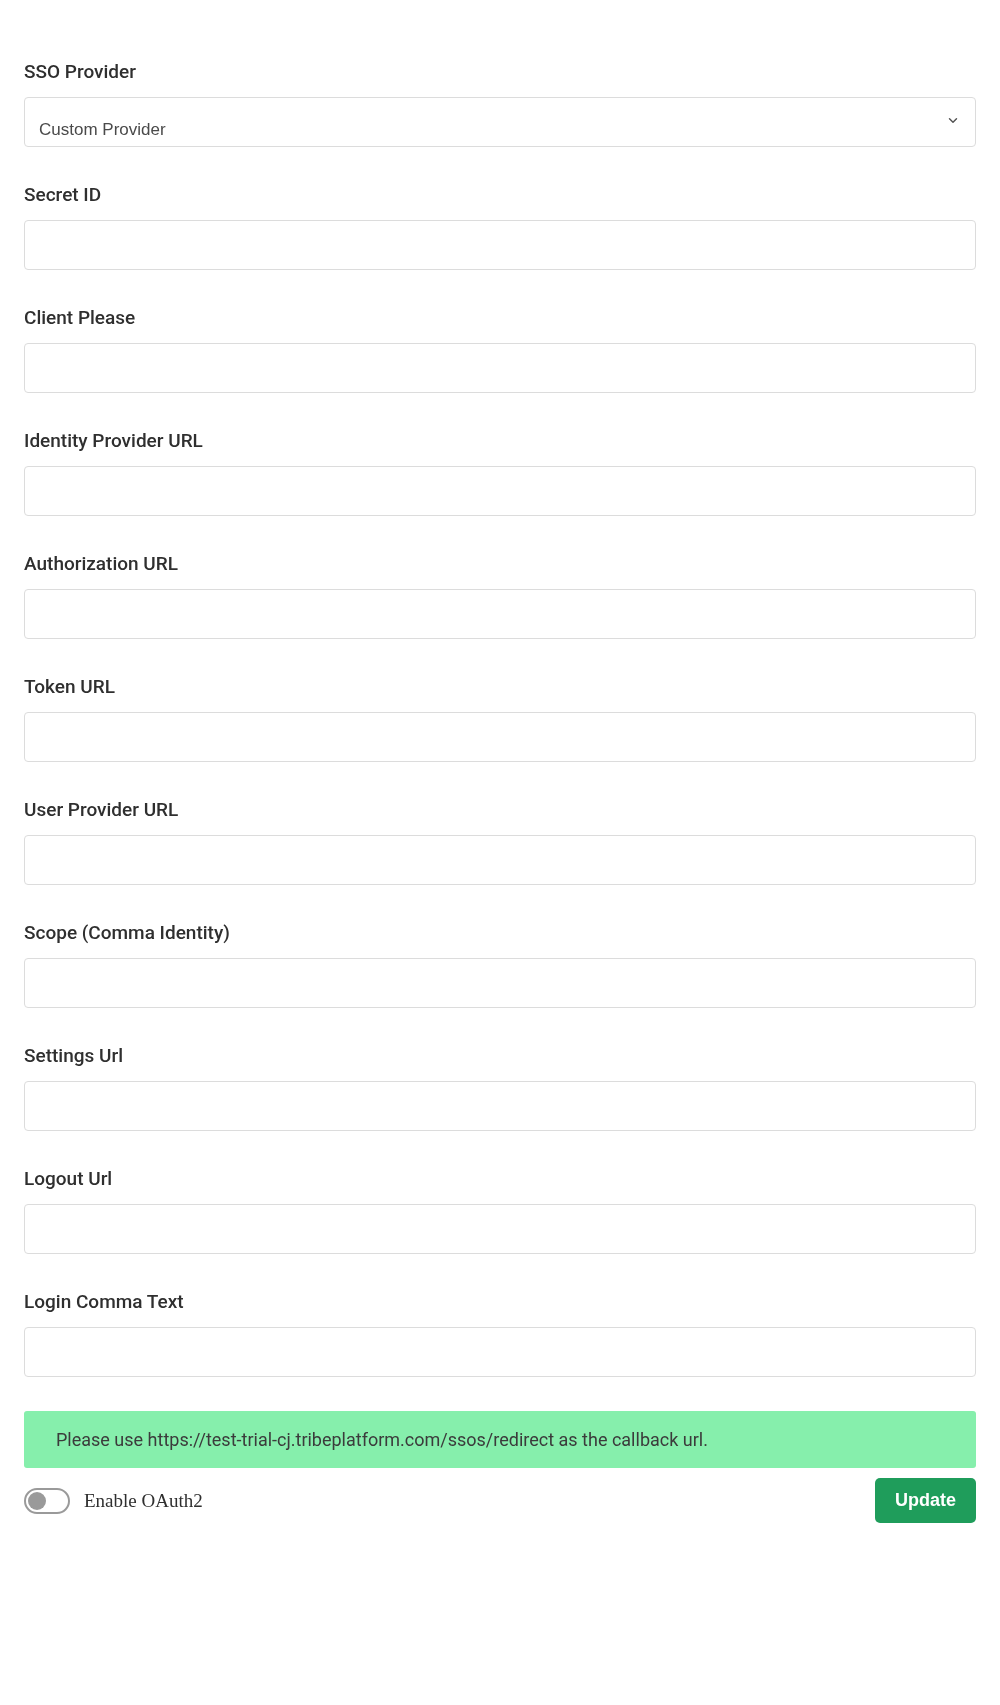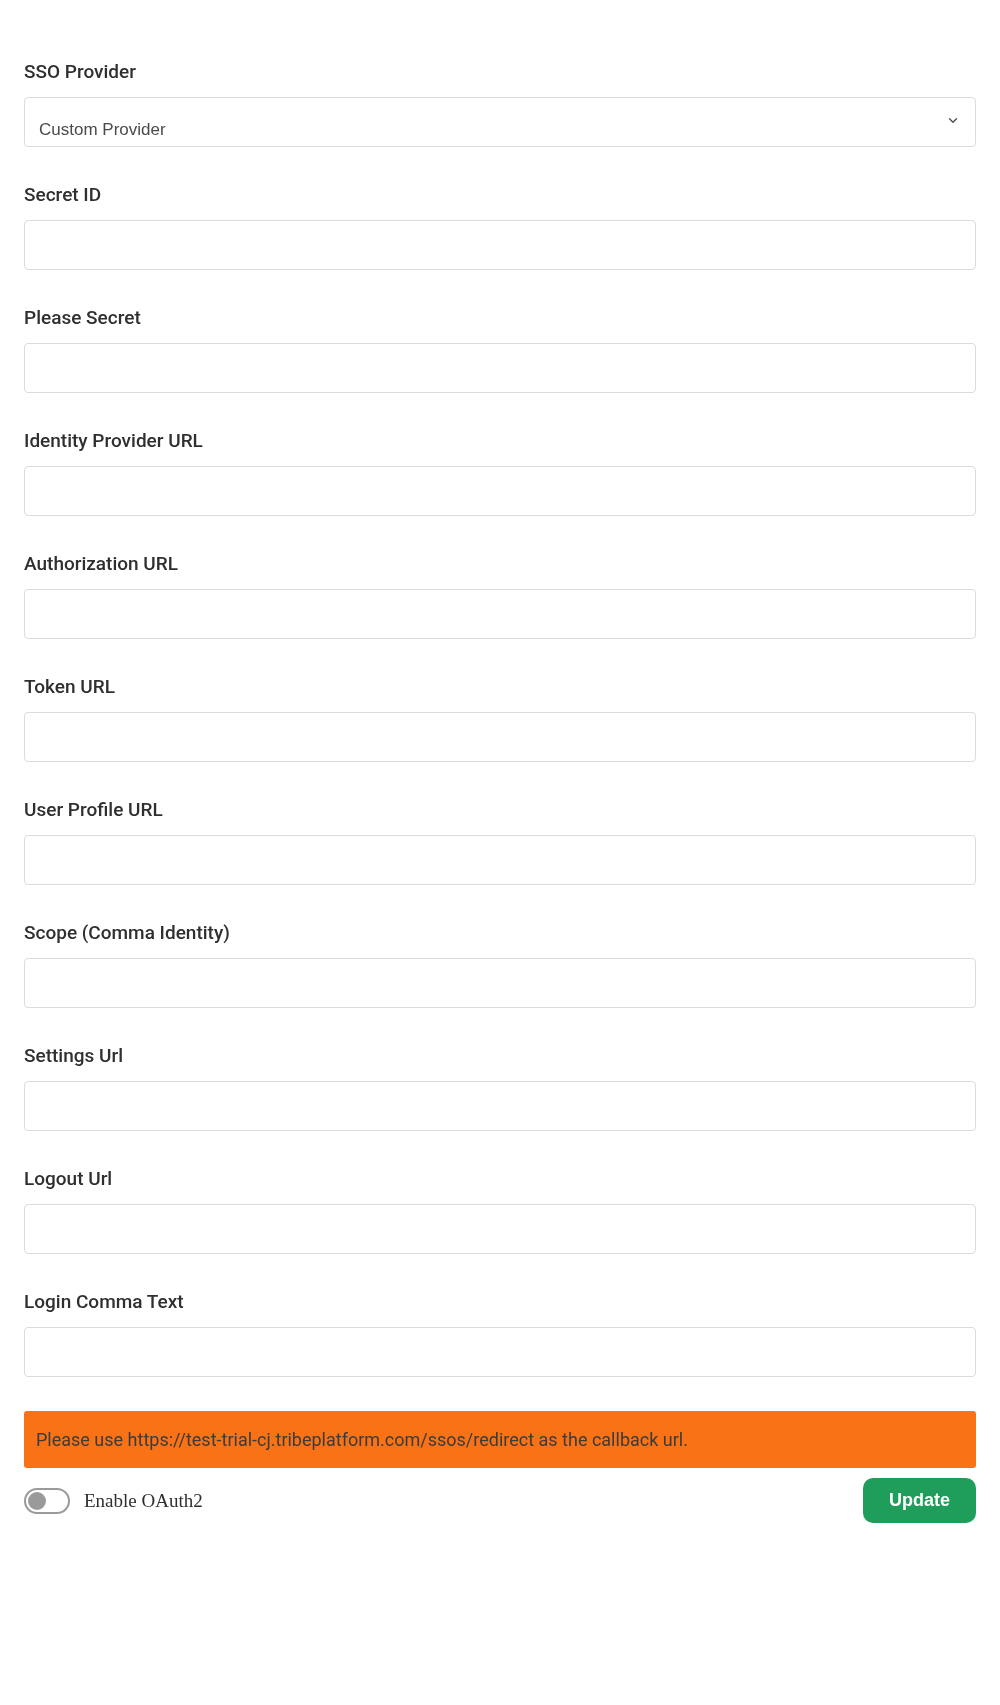--- a/index.html
+++ b/index.html
@@ -52,23 +52,23 @@
   }
   .form-select .chevron {
     position: absolute;
     right: 16px;
     top: 50%;
     transform: translateY(-50%);
     pointer-events: none;
     color: #555;
   }
   .callback-note {
-    background: #f97316;
+    background: #86efac;
     border-radius: 3px;
-    padding: 18px 12px;
+    padding: 18px 32px;
     font-size: 18px;
     color: #3b3b3b;
     margin-top: 4px;
   }
   .footer-row {
     display: flex;
     align-items: center;
     justify-content: space-between;
     margin-top: 10px;
   }
@@ -97,24 +97,24 @@
     background: #9a9a9a;
   }
   .toggle-label {
     font-size: 19px;
     color: #2f2f2f;
   }
   .btn-update {
     background: #1f9d5b;
     color: #fff;
     border: none;
-    border-radius: 10px;
+    border-radius: 5px;
     font-size: 18px;
     font-weight: 600;
-    padding: 12px 26px;
+    padding: 12px 20px;
     cursor: pointer;
   }
 </style>
 </head>
 <body>
 
 <div class="form-group">
   <label class="form-label">SSO Provider</label>
   <div class="form-select">
     <select>
@@ -127,41 +127,41 @@
     </span>
   </div>
 </div>
 
 <div class="form-group">
   <label class="form-label">Secret ID</label>
   <input class="form-input" type="text" value="" style="">
 </div>
 
 <div class="form-group">
-  <label class="form-label">Please Secret</label>
+  <label class="form-label">Client Please</label>
   <input class="form-input" type="text" value="" style="">
 </div>
 
 <div class="form-group">
   <label class="form-label">Identity Provider URL</label>
   <input class="form-input" type="text" value="" style="">
 </div>
 
 <div class="form-group">
   <label class="form-label">Authorization URL</label>
   <input class="form-input" type="text" value="" style="">
 </div>
 
 <div class="form-group">
   <label class="form-label">Token URL</label>
   <input class="form-input" type="text" value="" style="">
 </div>
 
 <div class="form-group">
-  <label class="form-label">User Profile URL</label>
+  <label class="form-label">User Provider URL</label>
   <input class="form-input" type="text" value="" style="">
 </div>
 
 <div class="form-group">
   <label class="form-label">Scope (Comma Identity)</label>
   <input class="form-input" type="text" value="" style="">
 </div>
 
 <div class="form-group">
   <label class="form-label">Settings Url</label>

